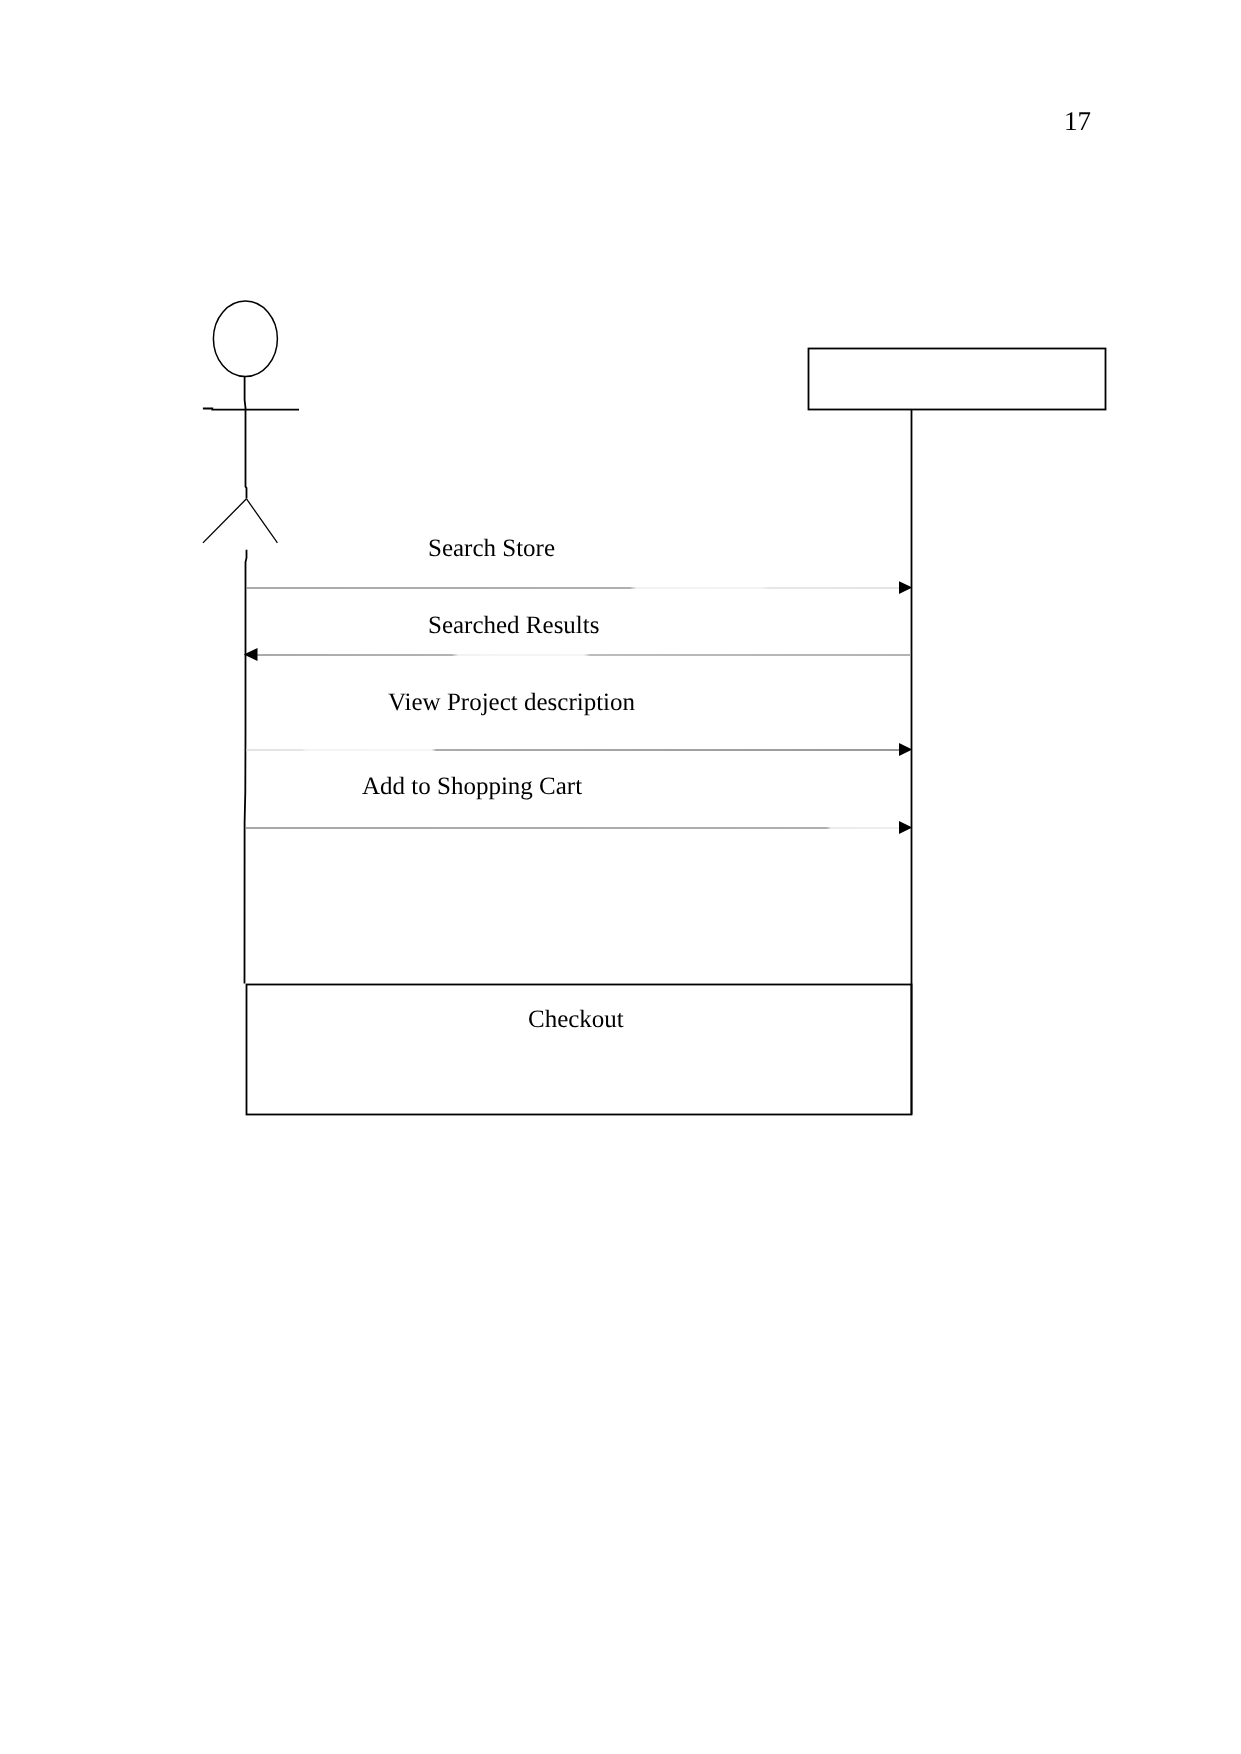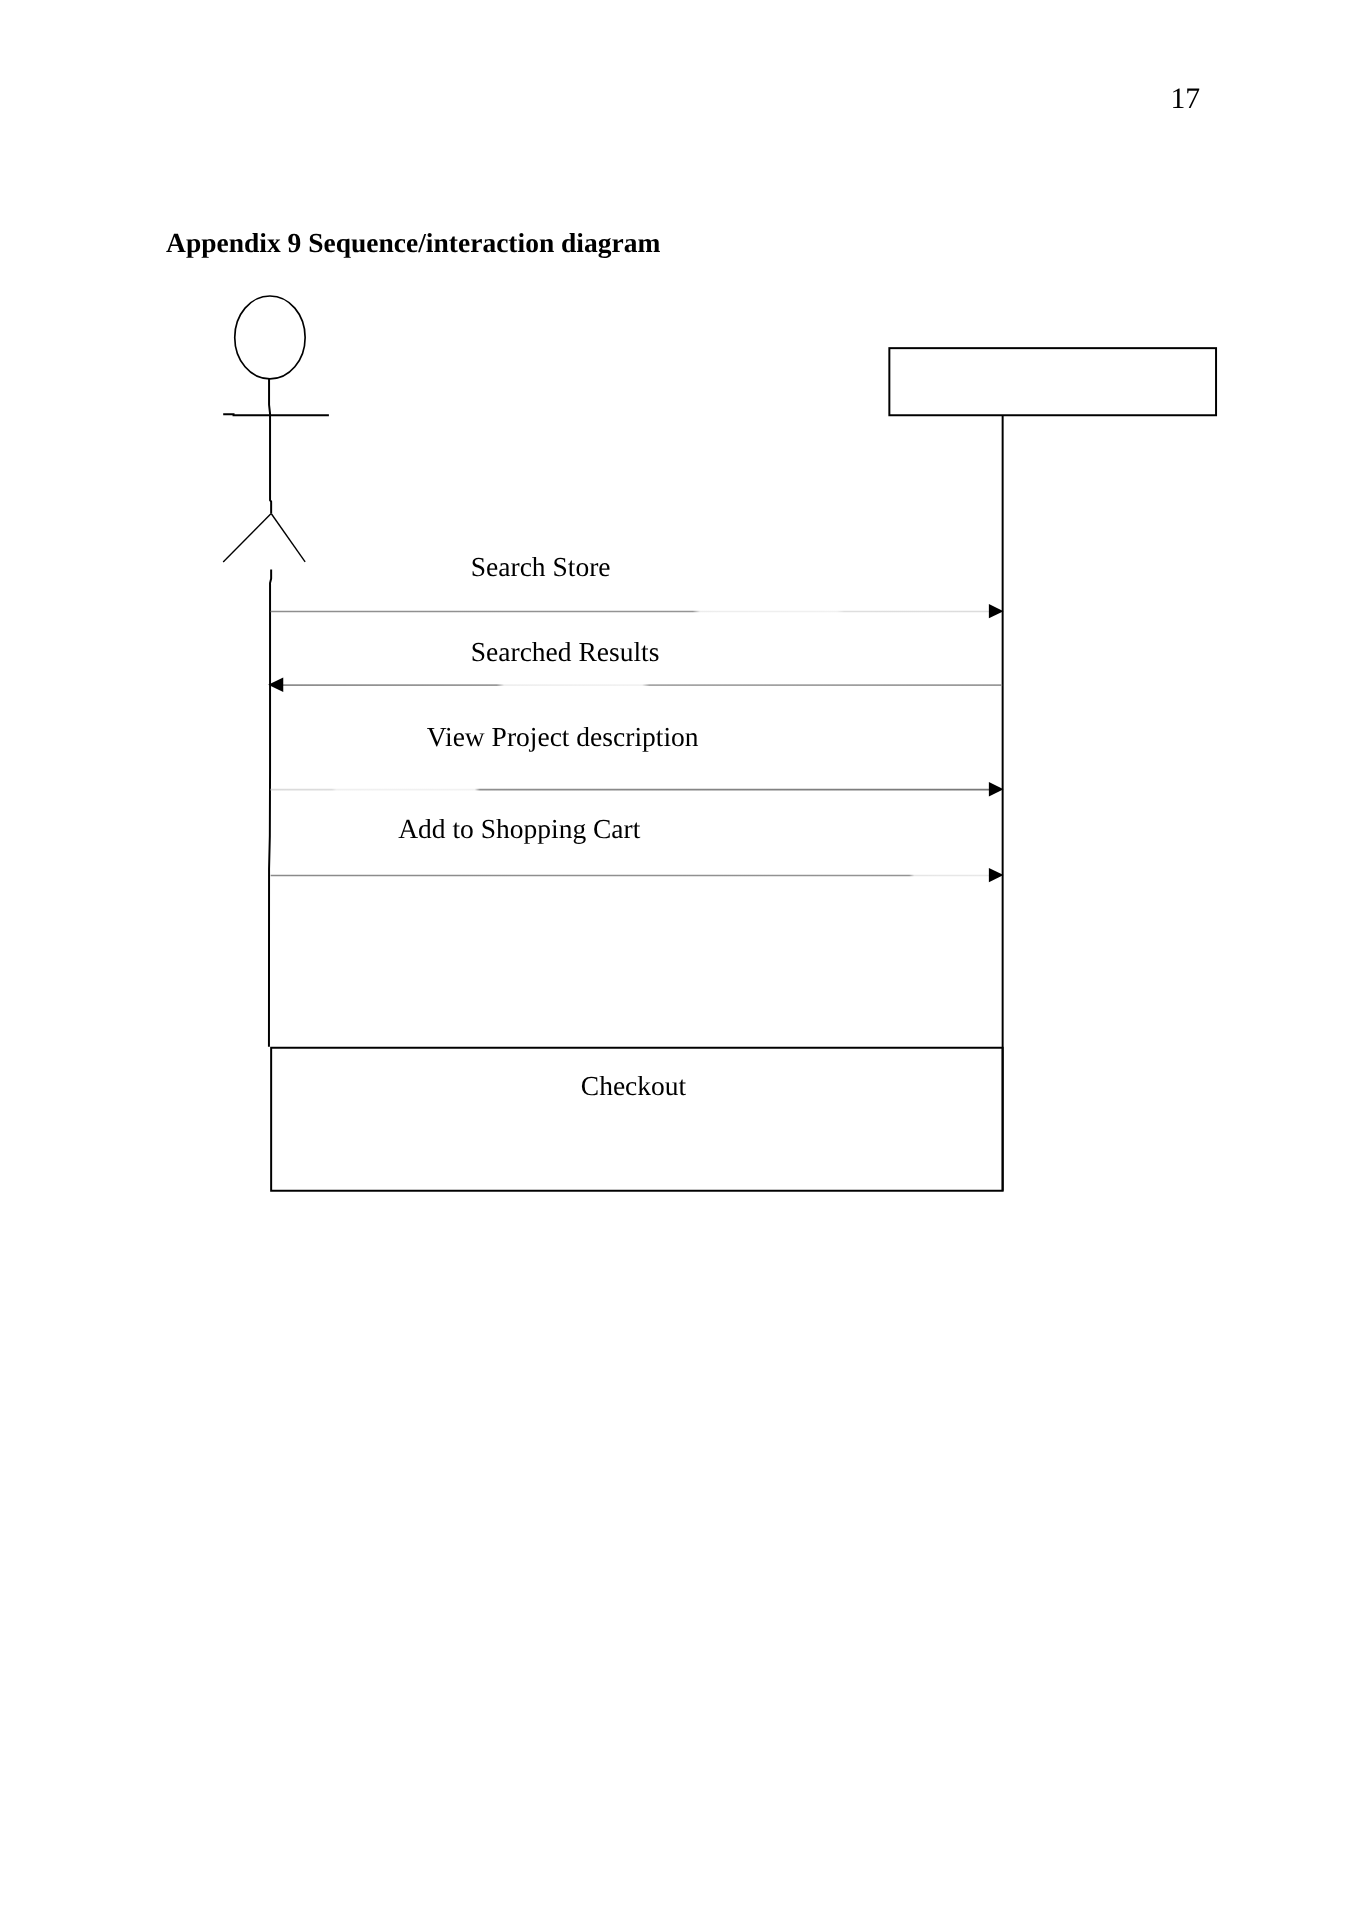--- a/index.html
+++ b/index.html
@@ -6,38 +6,37 @@
   * { -webkit-font-smoothing: antialiased; text-rendering: geometricPrecision; }
   .page { will-change: transform; transform: translateZ(0); }
   body {
     width:1241px; height:1754px;
     background:#ffffff;
     font-family:"Liberation Serif", serif;
     color:#000;
     position:relative;
     overflow:hidden;
   }
-  .page { position:absolute; inset:0; }
+  .page { position:absolute; inset:0;margin-top:32px; }
   #page-number {
     position:absolute; left:1064px; top:76px;
     font-size:27px; line-height:1;
   }
   #doc-title {
     position:absolute; left:151px; top:209px;
     font-size:25px; font-weight:bold; line-height:1;
     letter-spacing:0px;
   }
   #diagram { position:absolute; left:0; top:0; width:1241px; height:1754px; }
 </style>
 </head>
 <body>
 
 <div class="page">
   <div id="page-number">17</div>
-  <div id="doc-title">Appendix 9 Sequence/interaction diagram</div>
 
   <svg id="diagram" viewBox="0 0 1241 1754" width="1241" height="1754">
     <g>
       <ellipse cx="245.4" cy="306.8" rx="32" ry="37.7" fill="none" stroke="#000" stroke-width="1.5"></ellipse>
       <polyline points="244.6,344.5 244.6,368 245.5,376 245.5,454.6 246.5,456 246.5,466.5" fill="none" stroke="#000" stroke-width="1.8"></polyline>
       <polyline points="202.9,376.5 212.3,376.5 212.3,377.6 299,377.6" fill="none" stroke="#000" stroke-width="1.8"></polyline>
       <line x1="246.5" y1="466.8" x2="202.9" y2="510.9" stroke="#000" stroke-width="1.25"></line>
       <line x1="246.5" y1="466.8" x2="277.4" y2="510.8" stroke="#000" stroke-width="1.25"></line>
     </g>
 

